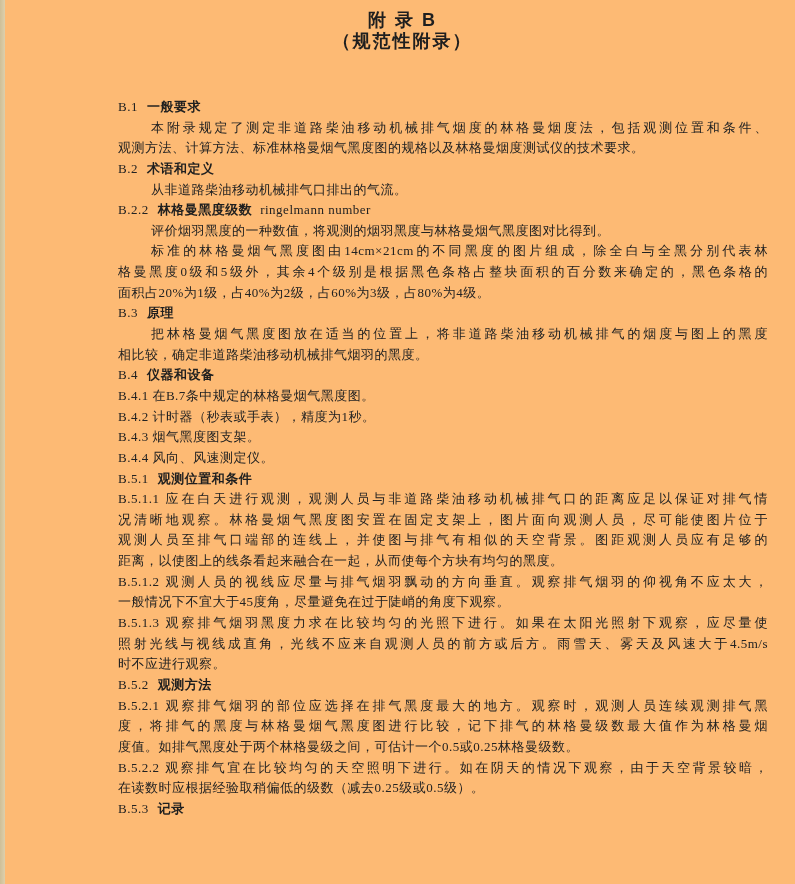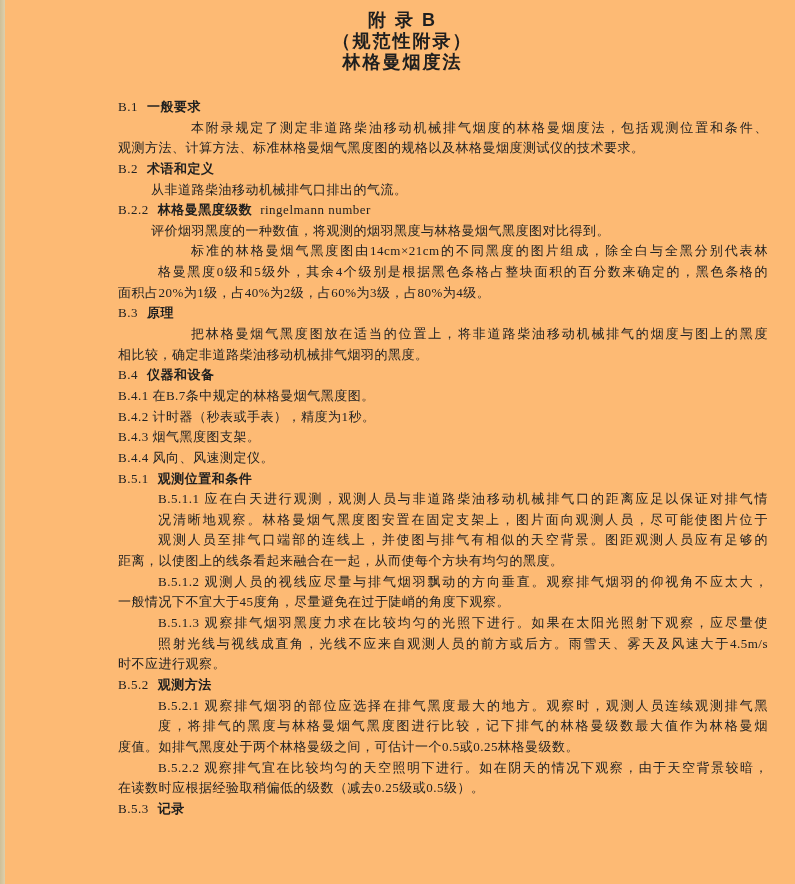--- a/index.html
+++ b/index.html
@@ -45,21 +45,20 @@
     font-size: 13px;
     letter-spacing: 0.5px;
     white-space: normal;
   }
   
   .para-first-full, .para-first-last { text-indent: 33px; }
   
   .para-first-full, .para-full, .clause-full {
     text-align: justify;
     text-align-last: justify;
-    margin-left: 40px;
   }
   .heading .hnum, .term-heading .hnum {
     font-family: "Liberation Serif", "DejaVu Serif", serif;
     margin-right: 9px;
   }
   .heading .hlabel, .term-heading .hlabel {
     font-family: "Liberation Sans", "DejaVu Sans", sans-serif;
     font-weight: 700;
     color: #1f1f1f;
   }
@@ -70,21 +69,20 @@
 </style>
 </head>
 <body>
 
 <div class="page">
   <div class="edge-strip"></div>
 
   <div class="title-block">
     <div class="title-line">附 录 B</div>
     <div class="title-line">（规范性附录）</div>
-    <div class="title-line">林格曼烟度法</div>
   </div>
 
   <div class="doc-body">
       <div class="line heading"><span class="hnum">B.1</span><span class="hlabel">一般要求</span></div>
       <div class="line para-first-full">本附录规定了测定非道路柴油移动机械排气烟度的林格曼烟度法，包括观测位置和条件、</div>
       <div class="line para-last">观测方法、计算方法、标准林格曼烟气黑度图的规格以及林格曼烟度测试仪的技术要求。</div>
       <div class="line heading"><span class="hnum">B.2</span><span class="hlabel">术语和定义</span></div>
       <div class="line para-first-last">从非道路柴油移动机械排气口排出的气流。</div>
       <div class="line term-heading"><span class="hnum">B.2.2</span><span class="hlabel">林格曼黑度级数</span><span class="hlatin">ringelmann number</span></div>
       <div class="line para-first-last">评价烟羽黑度的一种数值，将观测的烟羽黑度与林格曼烟气黑度图对比得到。</div>

